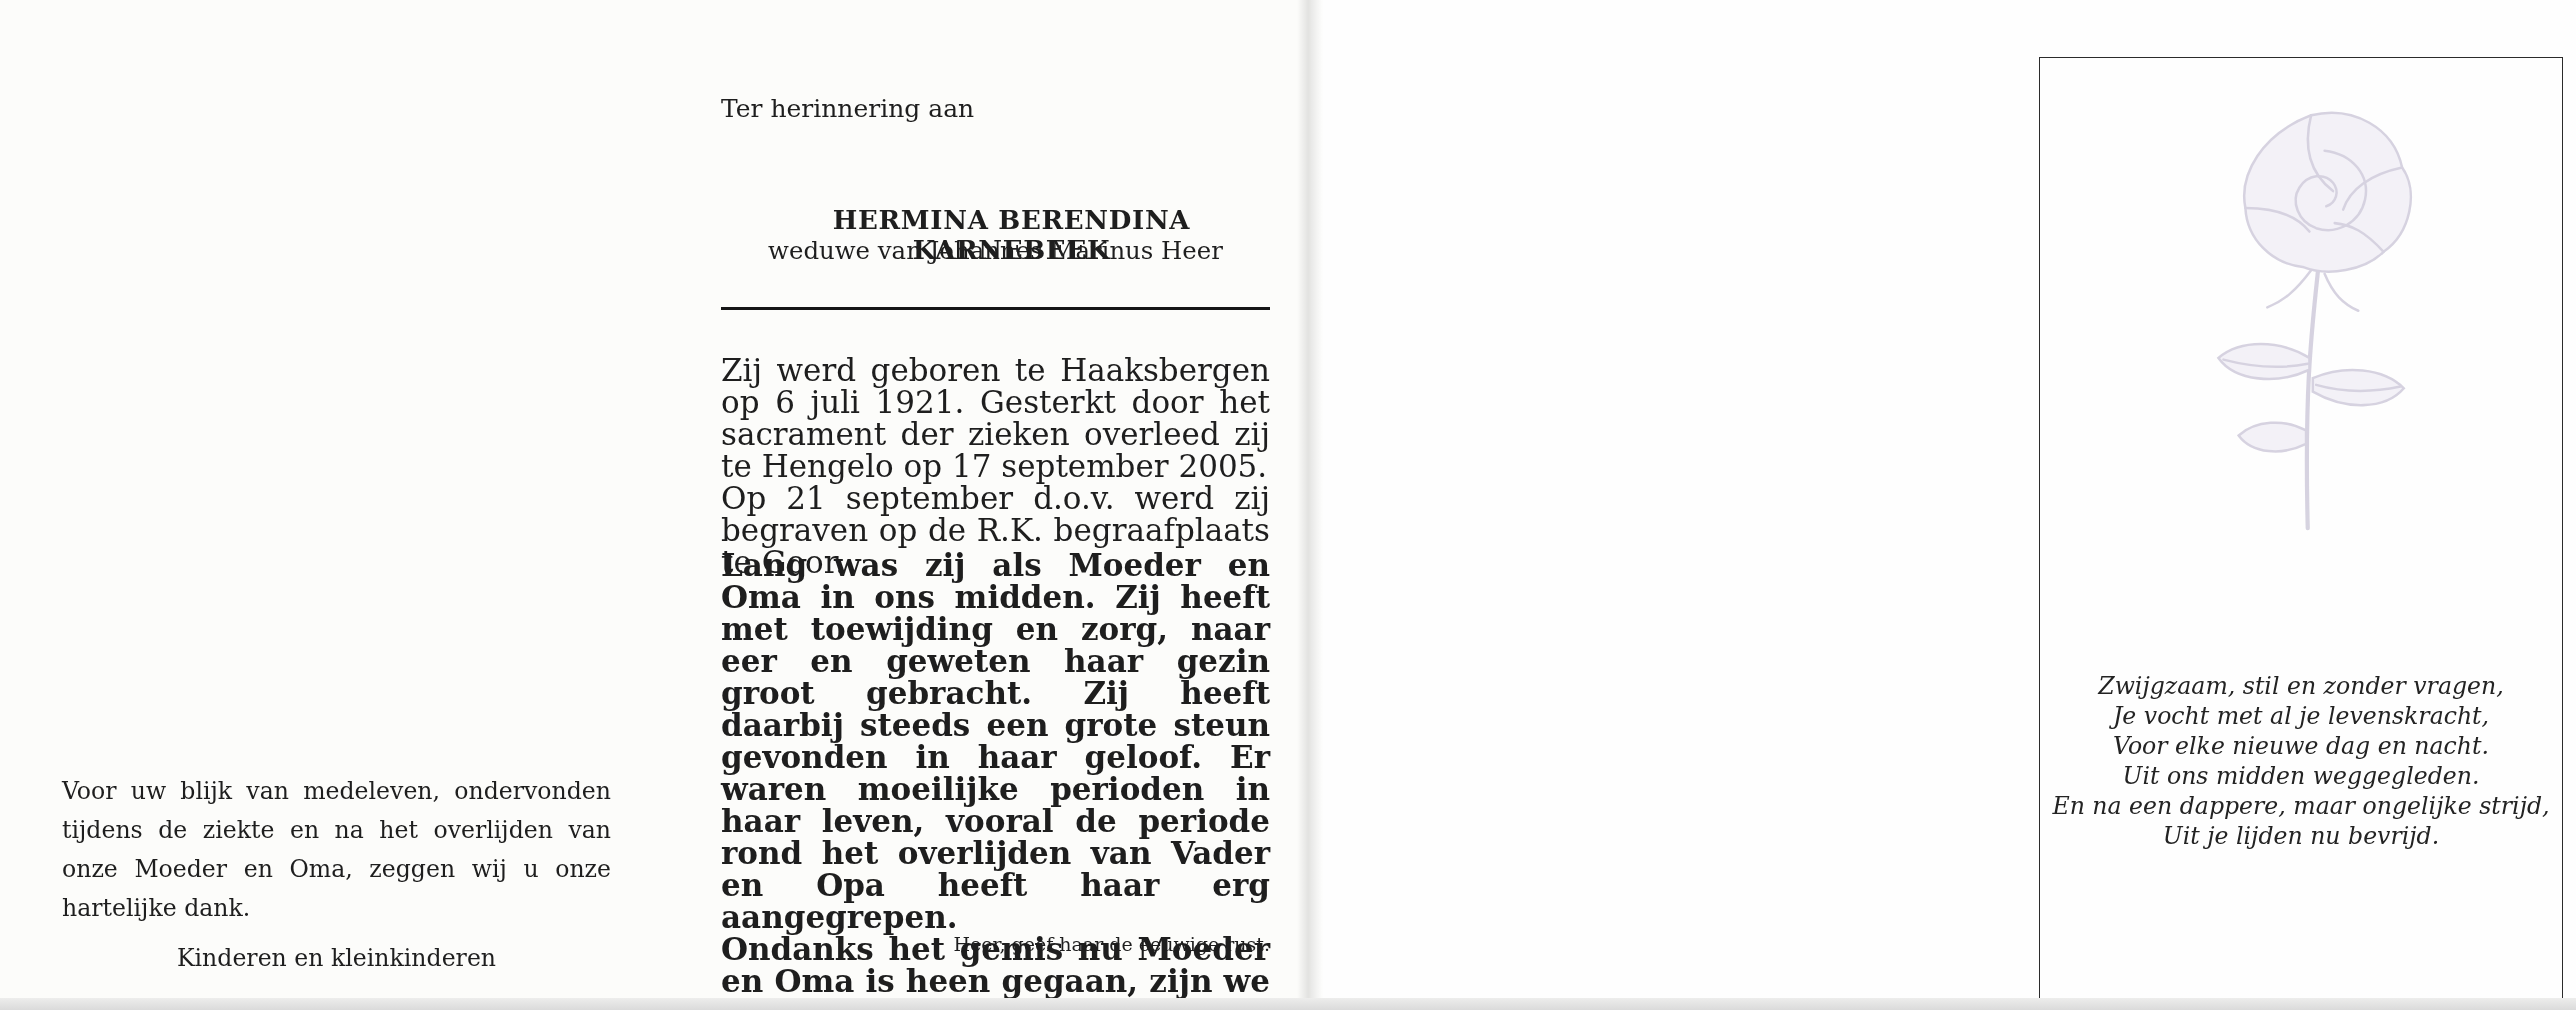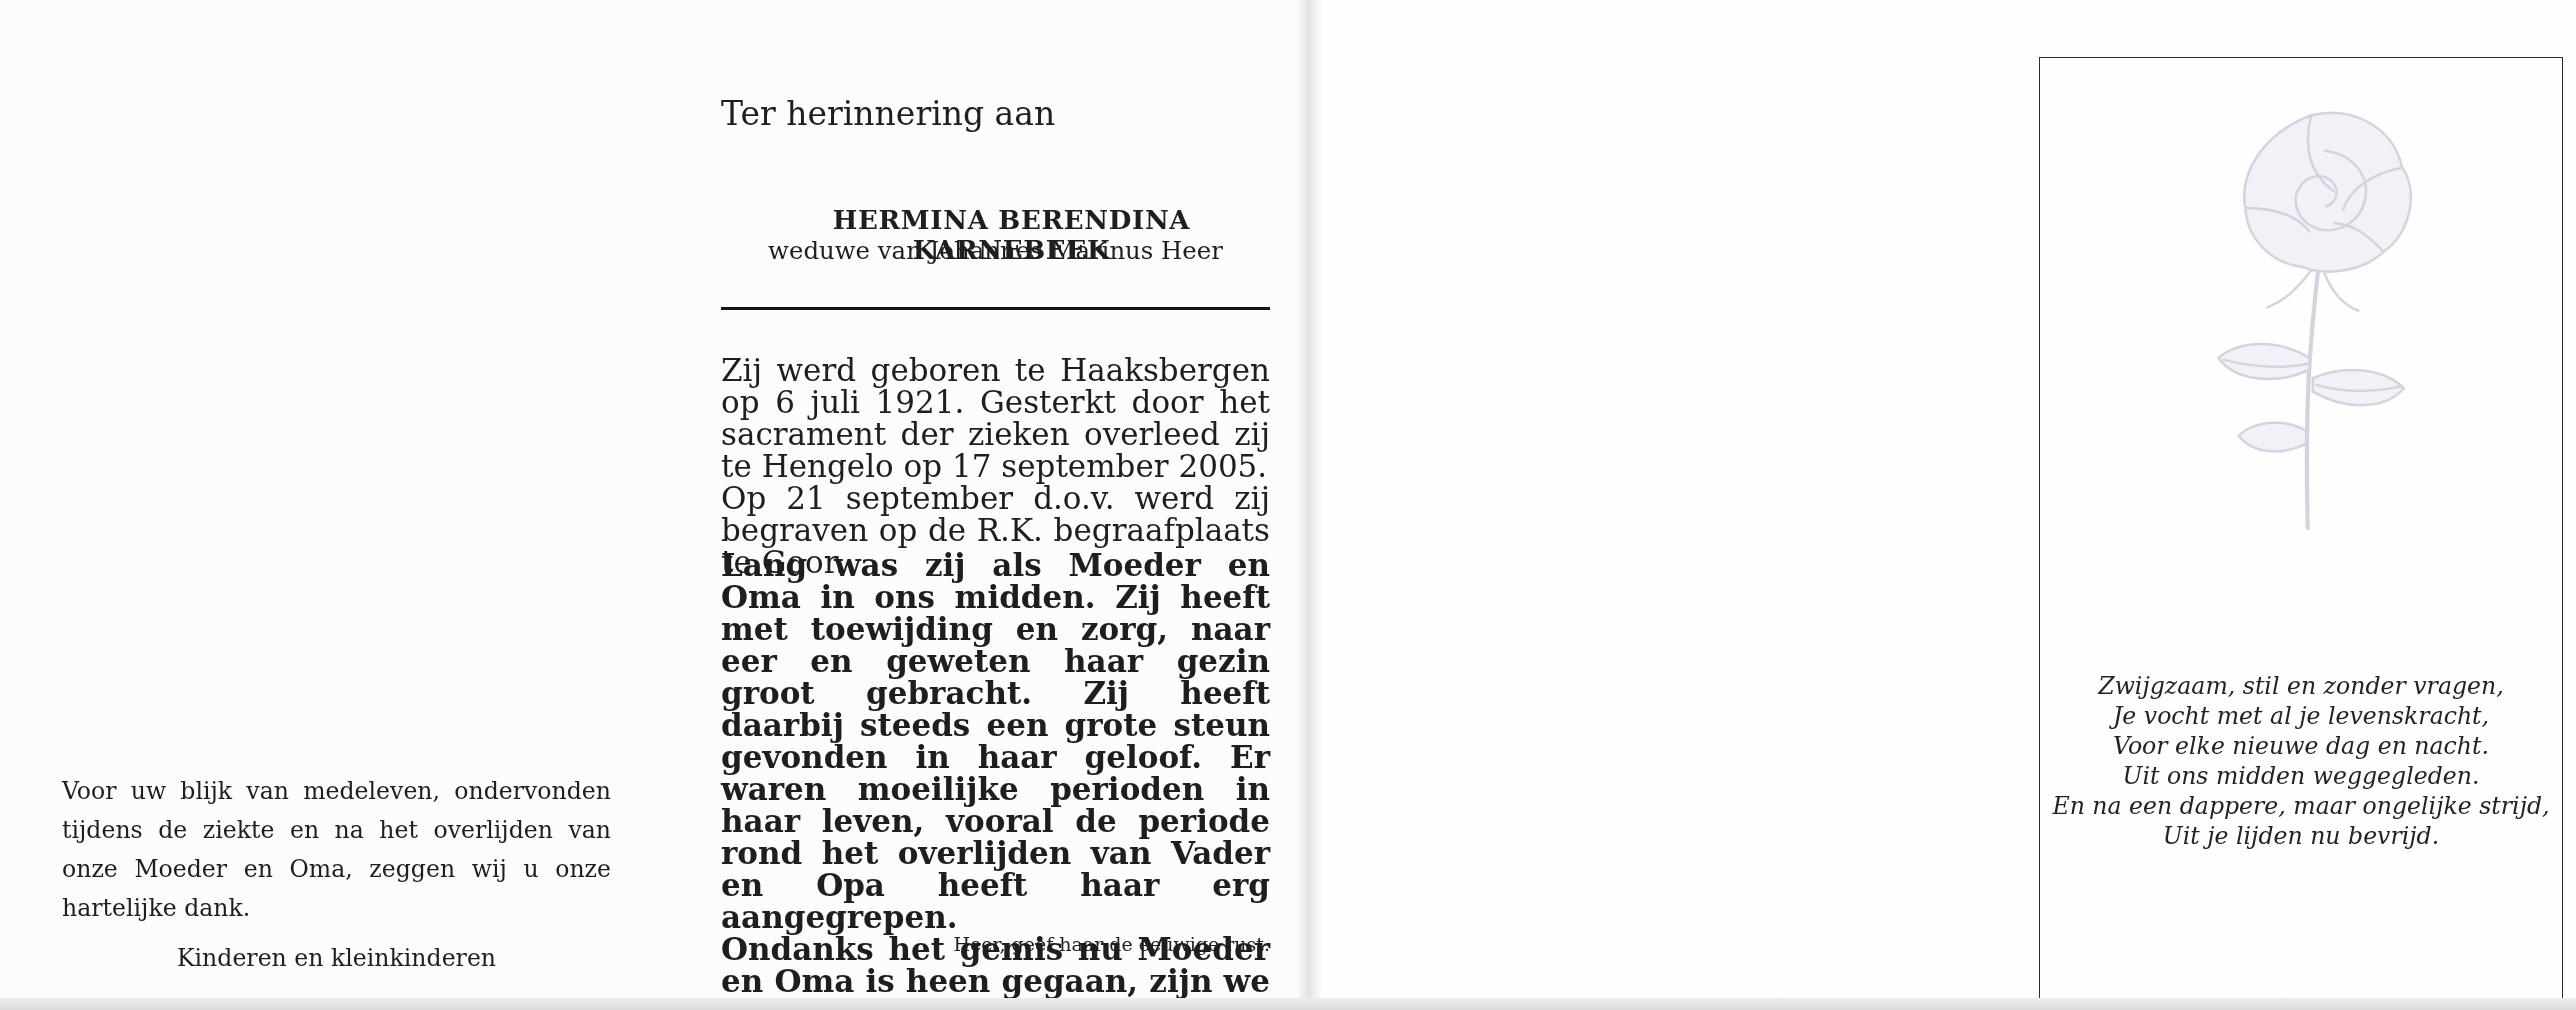--- a/index.html
+++ b/index.html
@@ -37,21 +37,21 @@
     line-height: 32px;
   }
   .memorial {
     position: absolute;
     left: 721px; top: 0;
     width: 549px; height: 1011px;
   }
   .memorial .intro {
     position: absolute;
     top: 94px; left: 0;
-    font-size: 33px;
+    font-size: 25px;
   }
   .memorial .name {
     position: absolute;
     top: 189px; left: 0;
     width: 100%;
     text-align: center;
     font-size: 26px;
     font-weight: bold;
     letter-spacing: 0.7px;
     margin: 16px;

